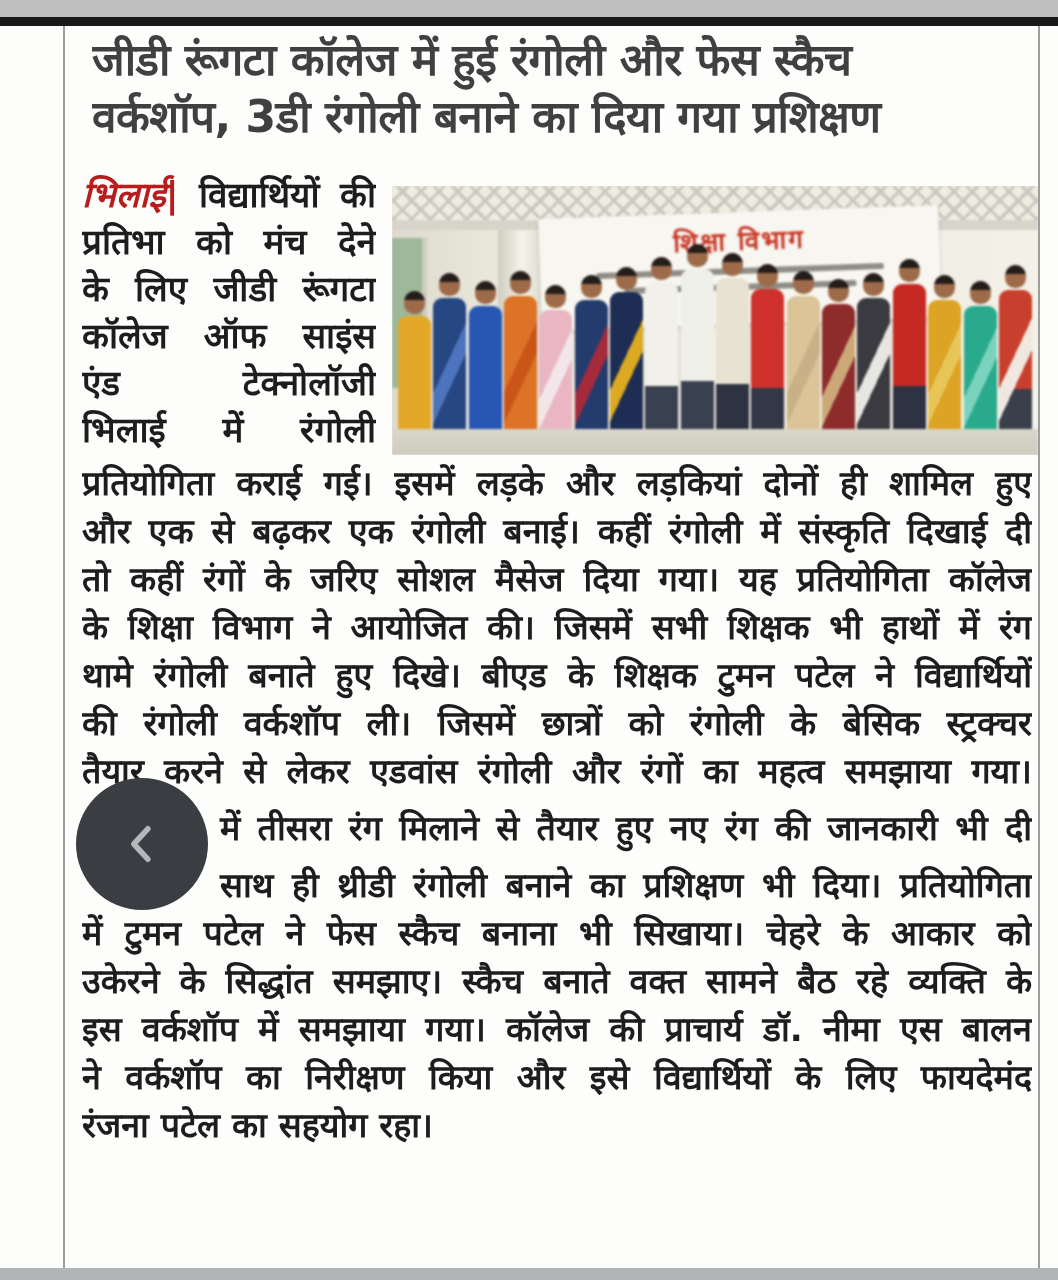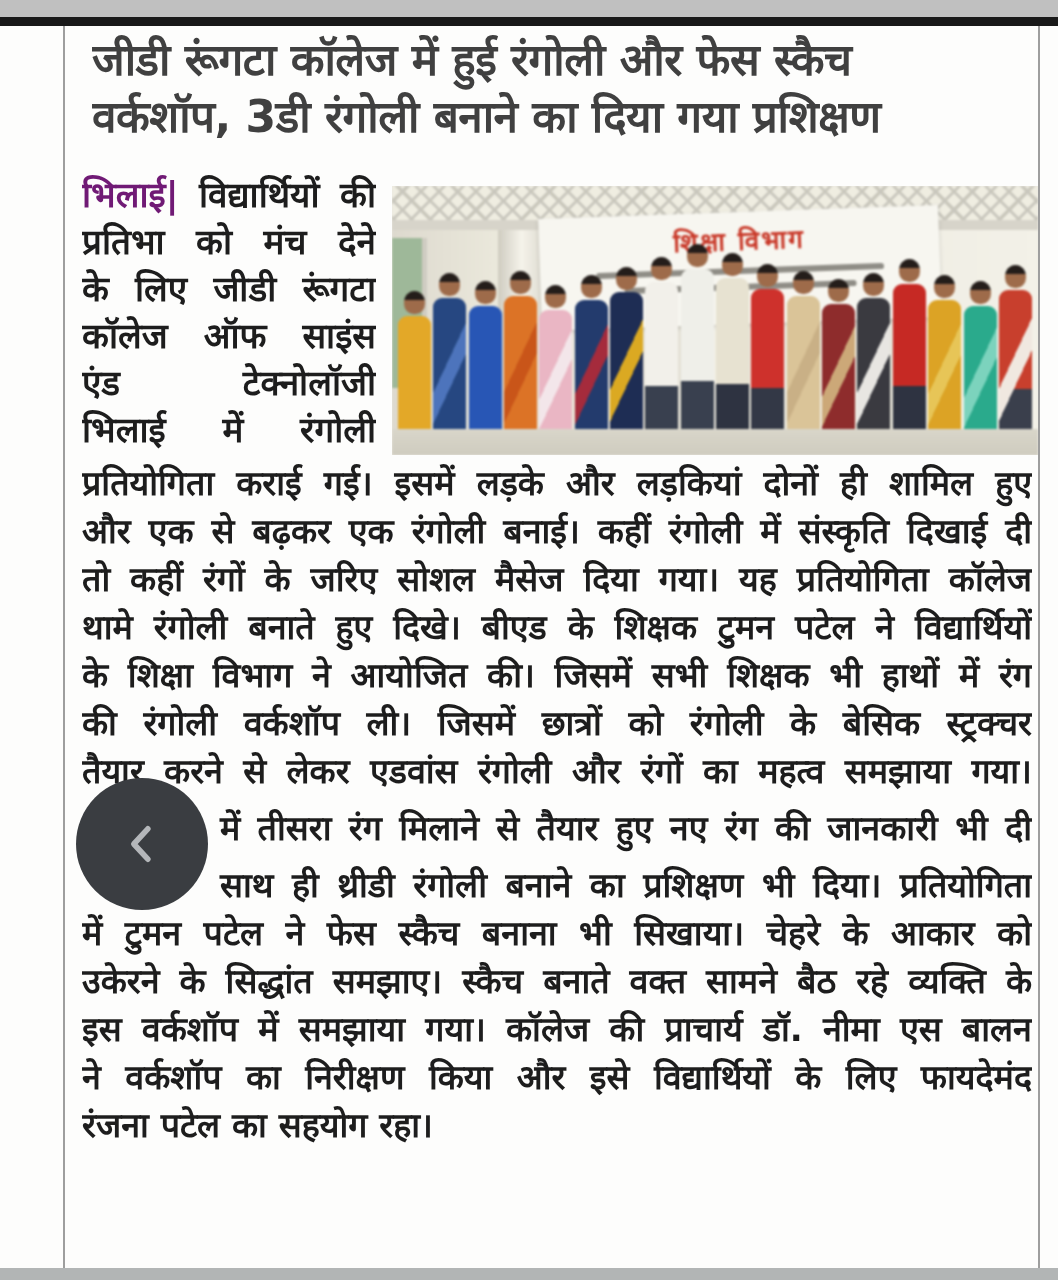--- a/index.html
+++ b/index.html
@@ -25,21 +25,21 @@
 
   
   .intro-col{
     position:absolute;left:82px;top:172px;width:294px;
     font-size:35px;font-weight:700;color:#1d1d1d;
   }
   .intro-line{
     height:47px;line-height:47px;overflow:hidden;
     text-align:justify;text-align-last:justify;white-space:nowrap;
   }
-  .dateline{font-weight:900;color:#701a75;}
+  .dateline{font-weight:900;color:#b91c1c;font-style:italic;}
 
   
   .photo{
     position:absolute;left:392px;top:186px;width:646px;height:269px;
     overflow:hidden;background:#e9e7df;
   }
   .photo-scene{position:absolute;inset:0;filter:blur(1.3px) saturate(1.05);}
   .photo-lattice{
     position:absolute;left:0;top:0;right:0;height:34px;
     background:
@@ -225,22 +225,22 @@
         </div>
       </div>
     <div class="photo-floor"></div>
   </div>
 </div>
 
 <div class="body-text">
   <div class="body-line">प्रतियोगिता कराई गई। इसमें लड़के और लड़कियां दोनों ही शामिल हुए</div>
   <div class="body-line">और एक से बढ़कर एक रंगोली बनाई। कहीं रंगोली में संस्कृति दिखाई दी</div>
   <div class="body-line">तो कहीं रंगों के जरिए सोशल मैसेज दिया गया। यह प्रतियोगिता कॉलेज</div>
+  <div class="body-line">के शिक्षा विभाग ने आयोजित की। जिसमें सभी शिक्षक भी हाथों में रंग</div>
   <div class="body-line">थामे रंगोली बनाते हुए दिखे। बीएड के शिक्षक टुमन पटेल ने विद्यार्थियों</div>
-  <div class="body-line">के शिक्षा विभाग ने आयोजित की। जिसमें सभी शिक्षक भी हाथों में रंग</div>
   <div class="body-line">की रंगोली वर्कशॉप ली। जिसमें छात्रों को रंगोली के बेसिक स्ट्रक्चर</div>
   <div class="body-line">तैयार करने से लेकर एडवांस रंगोली और रंगों का महत्व समझाया गया।</div>
   <div class="body-line occluded">में तीसरा रंग मिलाने से तैयार हुए नए रंग की जानकारी भी दी</div>
   <div class="body-line occluded">साथ ही थ्रीडी रंगोली बनाने का प्रशिक्षण भी दिया। प्रतियोगिता</div>
   <div class="body-line">में टुमन पटेल ने फेस स्कैच बनाना भी सिखाया। चेहरे के आकार को</div>
   <div class="body-line">उकेरने के सिद्धांत समझाए। स्कैच बनाते वक्त सामने बैठ रहे व्यक्ति के</div>
   <div class="body-line">इस वर्कशॉप में समझाया गया। कॉलेज की प्राचार्य डॉ. नीमा एस बालन</div>
   <div class="body-line">ने वर्कशॉप का निरीक्षण किया और इसे विद्यार्थियों के लिए फायदेमंद</div>
   <div class="body-line last">रंजना पटेल का सहयोग रहा।</div>
 </div>

